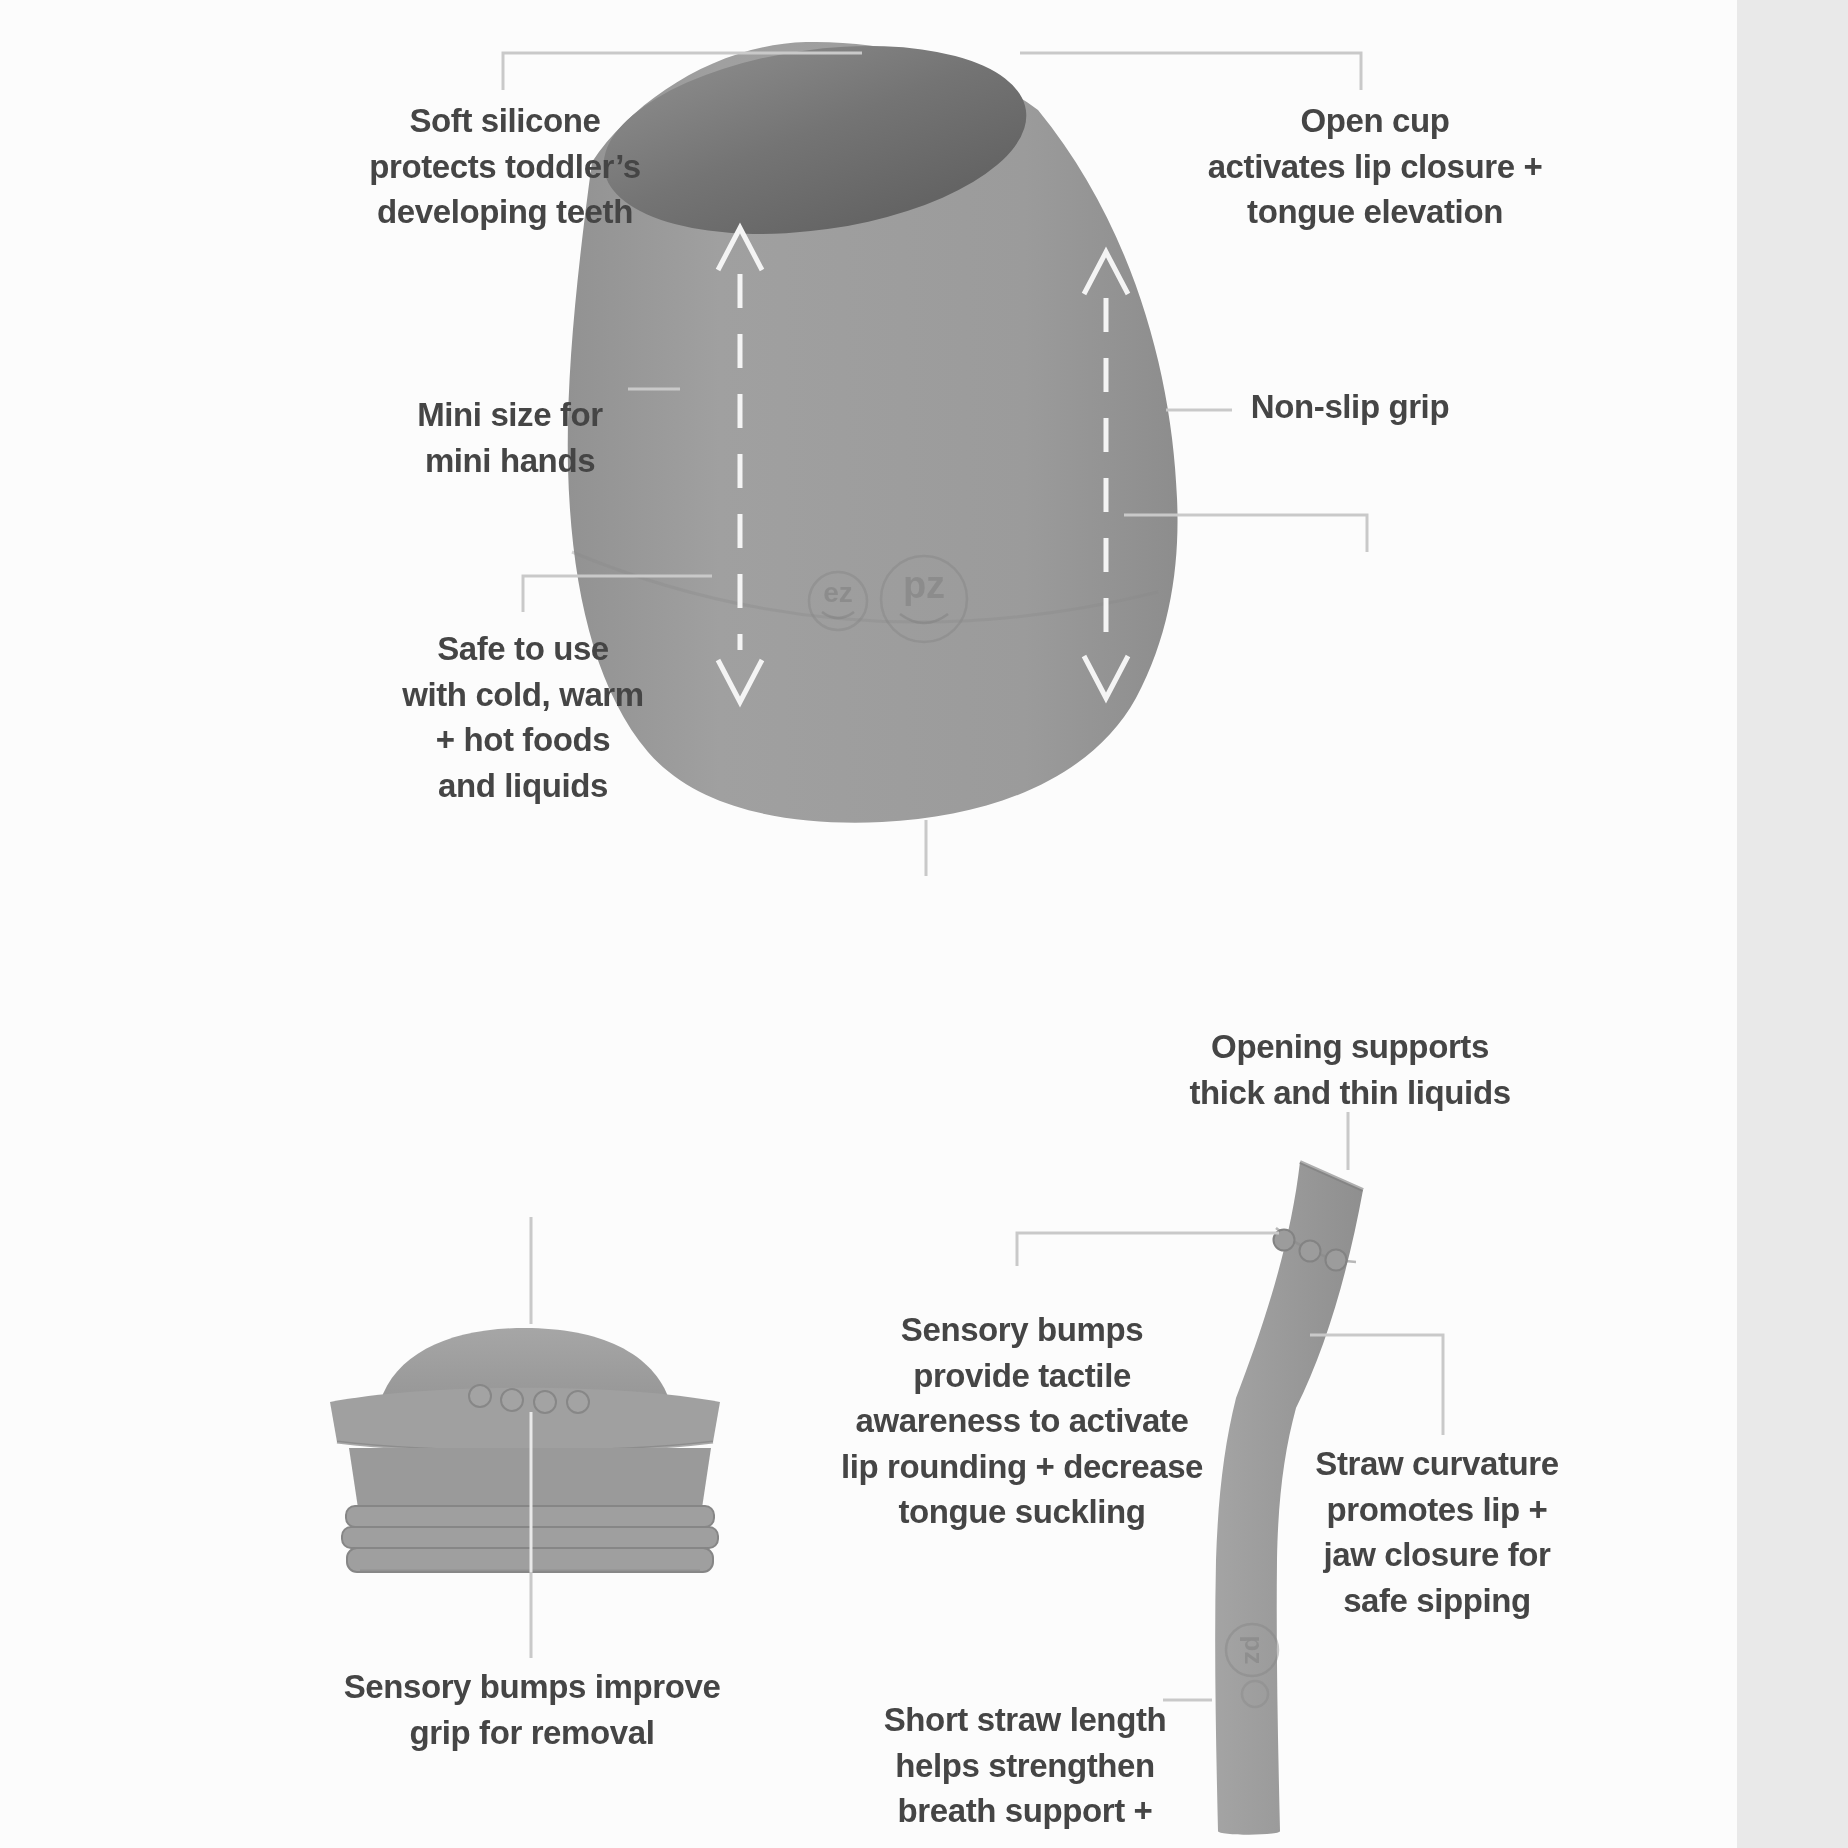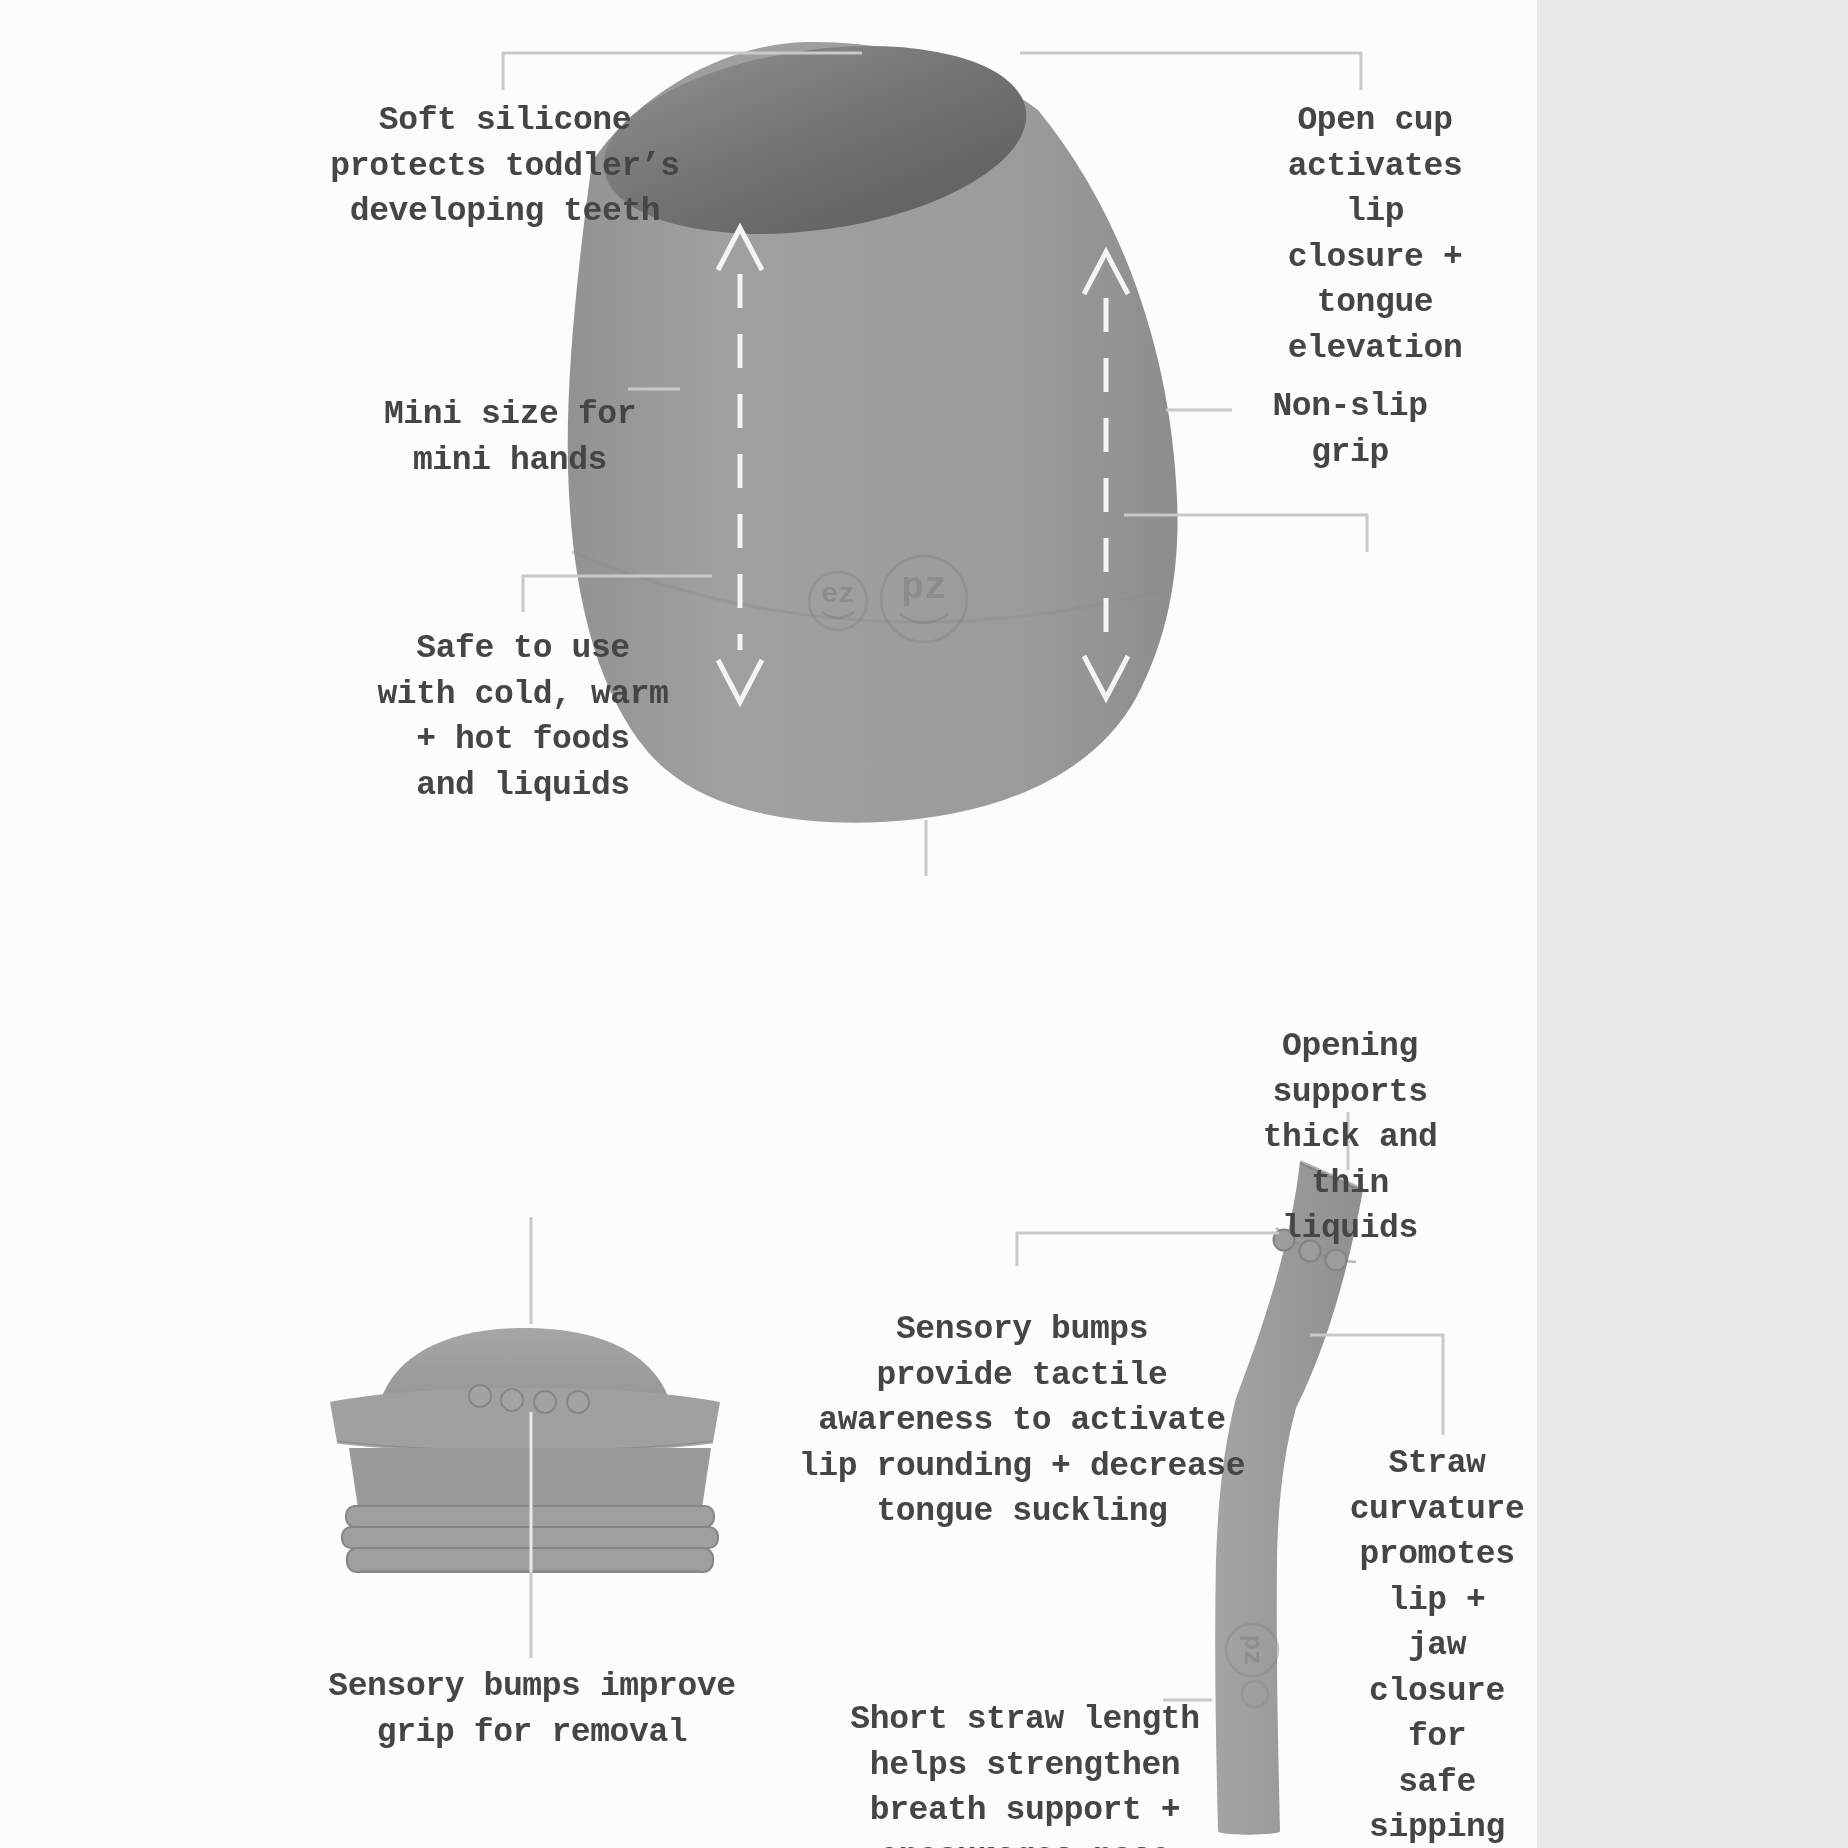--- a/index.html
+++ b/index.html
@@ -1,21 +1,21 @@
 <!DOCTYPE html>
 <html><head>
 <meta charset="utf-8">
 <style>
   html,body{margin:0;padding:0;background:#e9e9e9;}
   .stage{
     position:relative;
-    width:1537px;height:1848px;
+    width:1737px;height:1848px;
     background:#fcfcfc;
     overflow:hidden;
-    font-family:Liberation Mono, monospace;
+    font-family:Liberation Sans, sans-serif;
   }
   .stage svg{position:absolute;left:0;top:0;}
   .callout{
     position:absolute;
     transform:translateX(-50%);
     text-align:center;
     white-space:pre-line;
     color:#454545;
     font-weight:700;
     font-size:33px;

